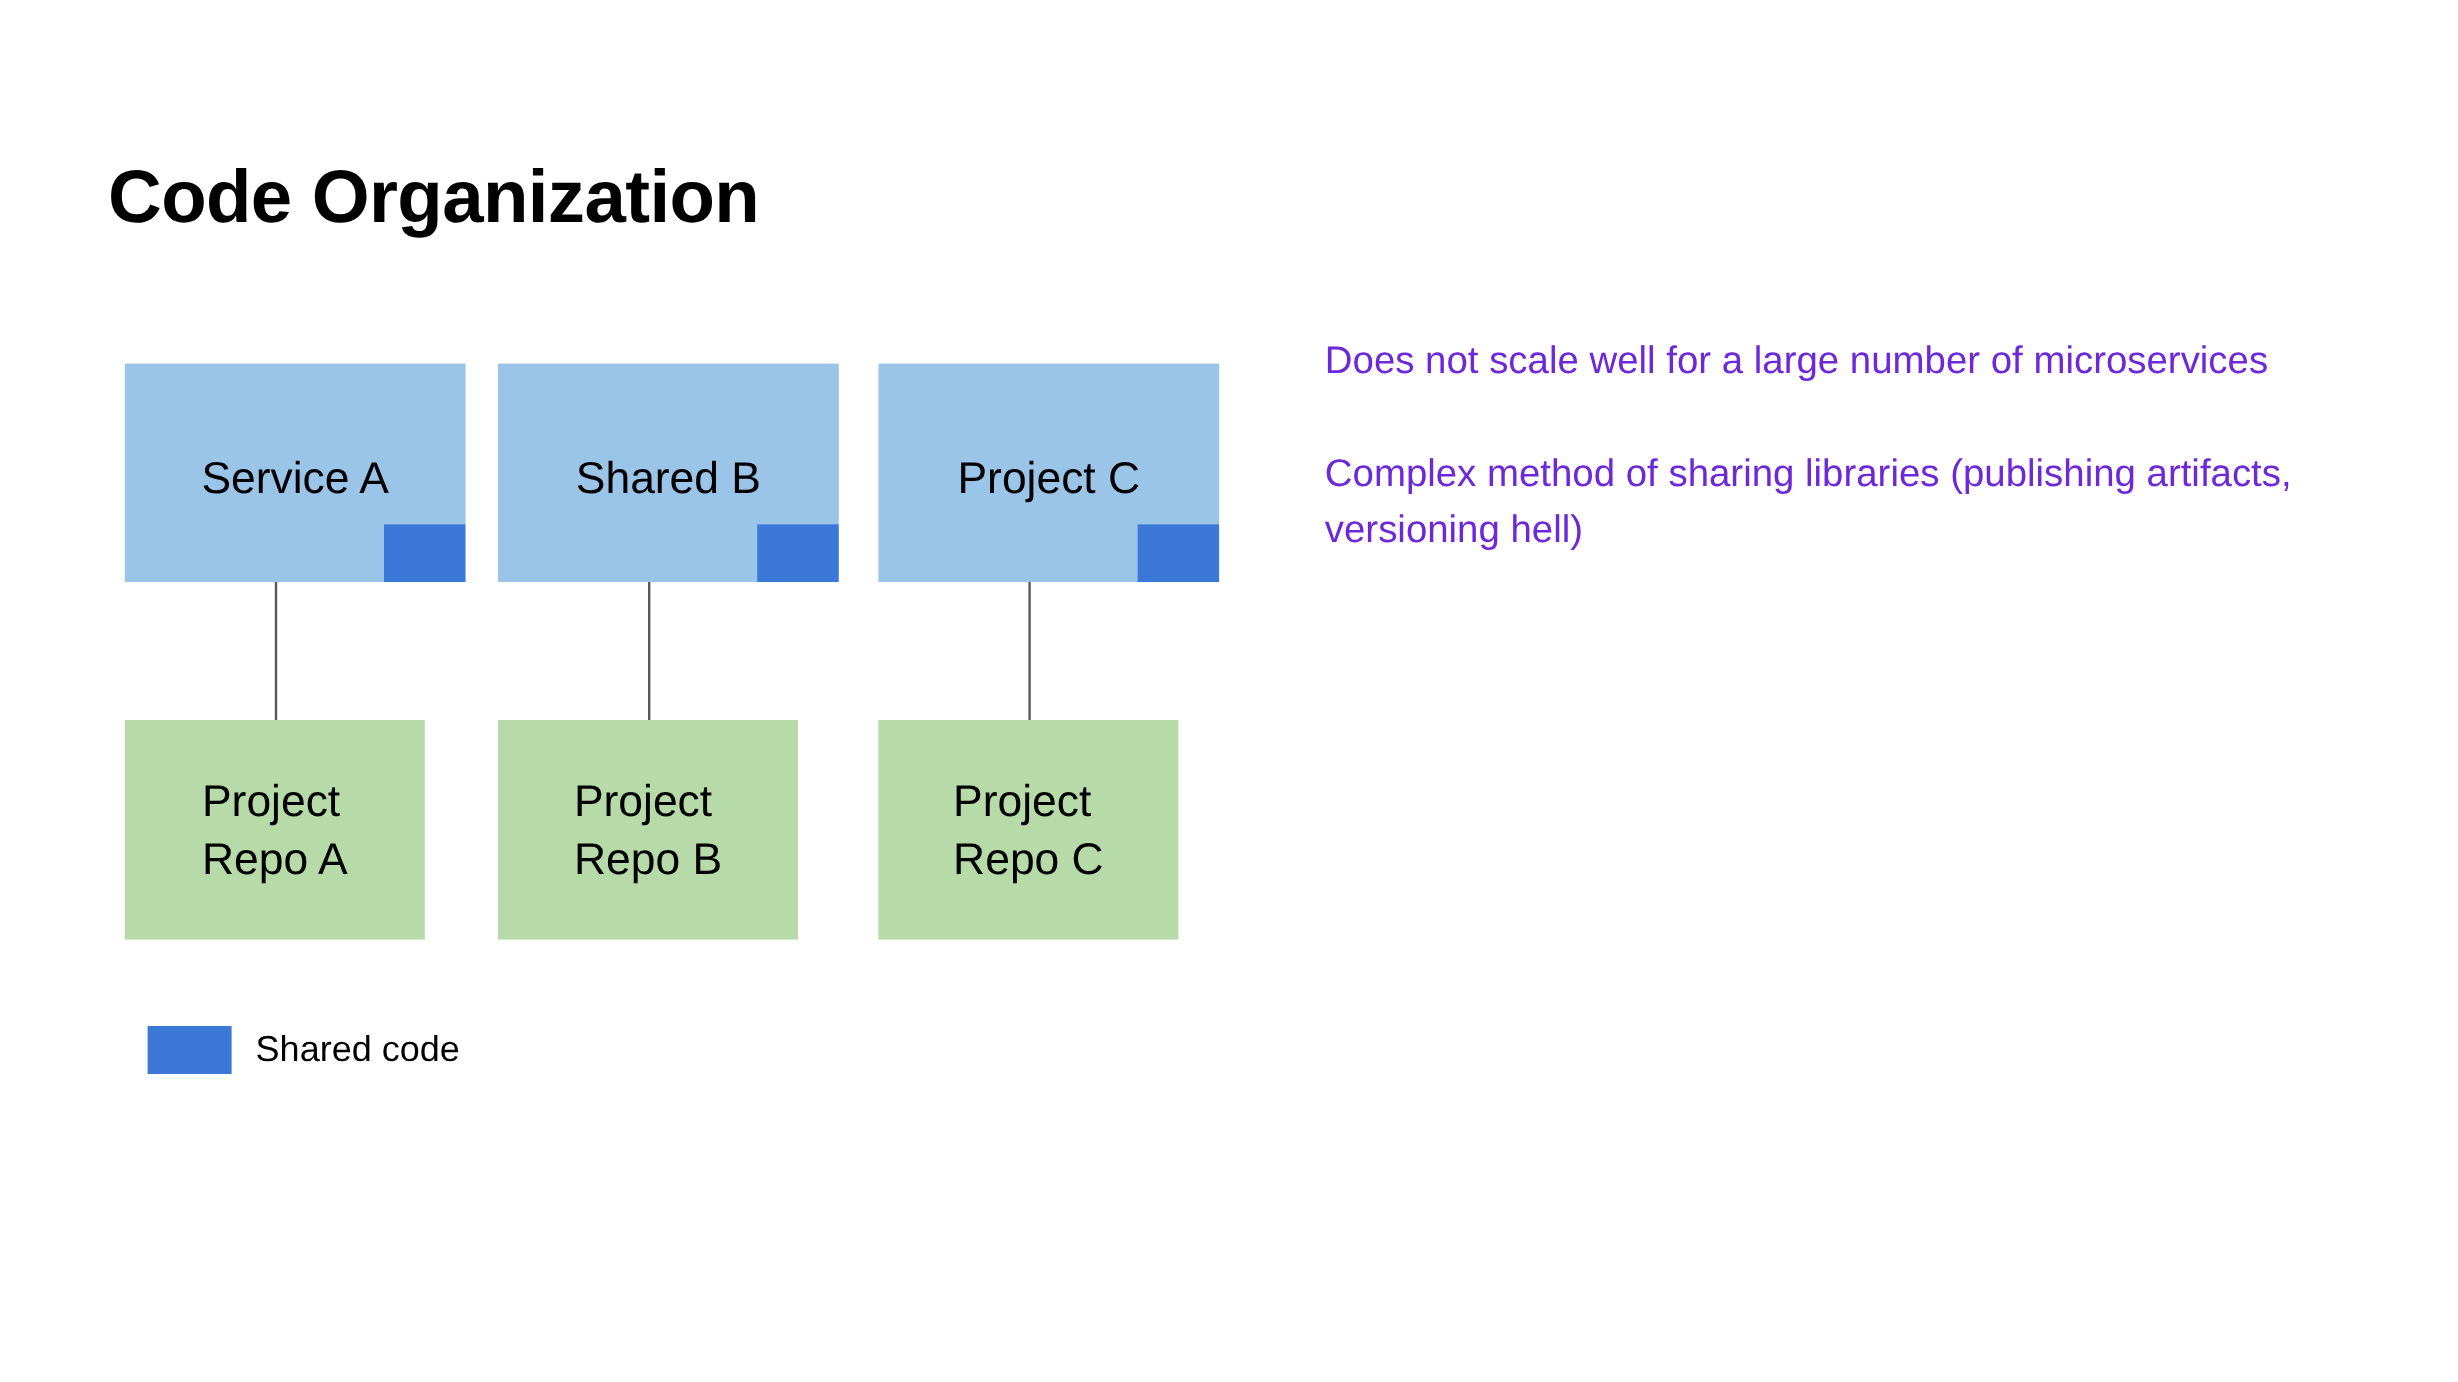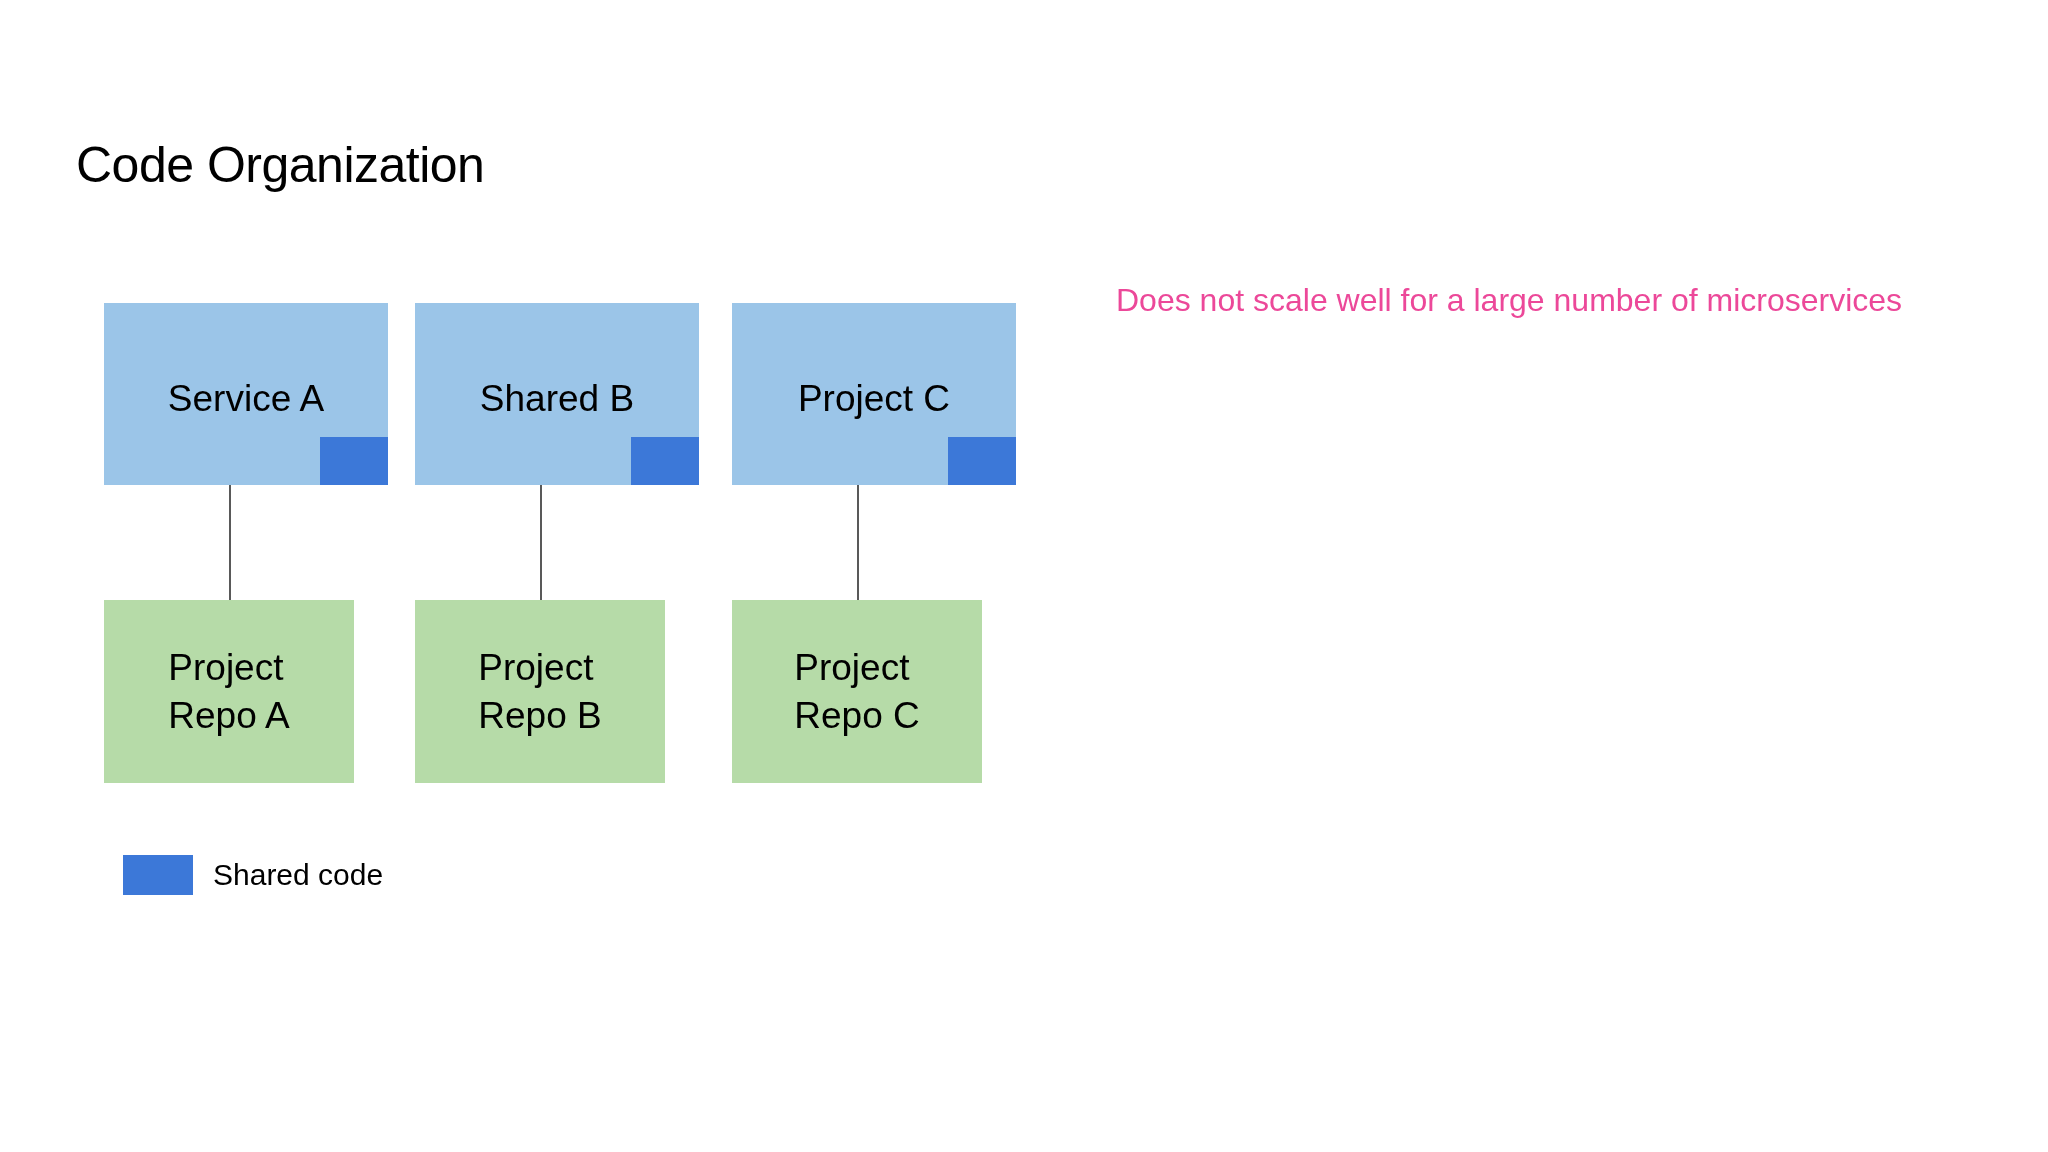--- a/index.html
+++ b/index.html
@@ -22,25 +22,25 @@
     left: 0;
     top: 0;
     width: 2048px;
     height: 1152px;
     background: #ffffff;
   }
 
   
   .slide-title {
     position: absolute;
-    left: 76px;
+    left: 90px;
     top: 122px;
-    font-size: 50px;
+    font-size: 62px;
     line-height: 86px;
-    font-weight: 400;
+    font-weight: 700;
     letter-spacing: -0.5px;
     color: #000000;
     white-space: nowrap;
   }
 
   
   .diagram {
     position: absolute;
     left: 0;
     top: 0;
@@ -139,22 +139,22 @@
   
   .notes {
     position: absolute;
     left: 1104px;
     top: 277px;
     width: 880px;
   }
   .note-para {
     font-size: 32px;
     line-height: 47px;
-    color: #ec4899;
-    margin: 0 0 47px 12px;
+    color: #6d28d9;
+    margin: 0 0 47px 0;
   }
   .note-para:last-child { margin-bottom: 0; }
 </style>
 </head>
 <body>
 
 <div class="slide">
 
   <div class="slide-title">Code Organization</div>
 
@@ -198,15 +198,16 @@
 
   </div>
 
   <div class="legend">
     <div class="legend-swatch"></div>
     <div class="legend-label">Shared code</div>
   </div>
 
   <div class="notes">
     <p class="note-para">Does not scale well for a large number of microservices</p>
+    <p class="note-para">Complex method of sharing libraries (publishing artifacts, versioning hell)</p>
   </div>
 
 </div>
 
 </body></html>

